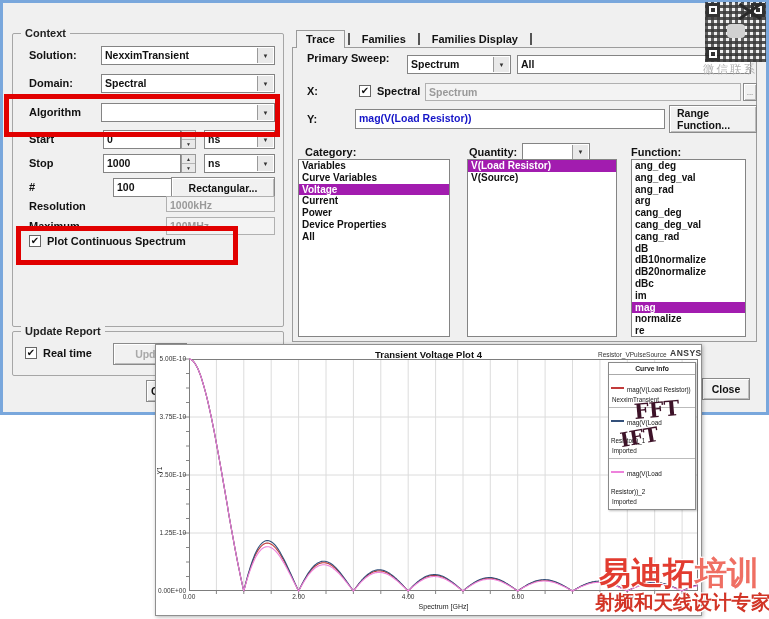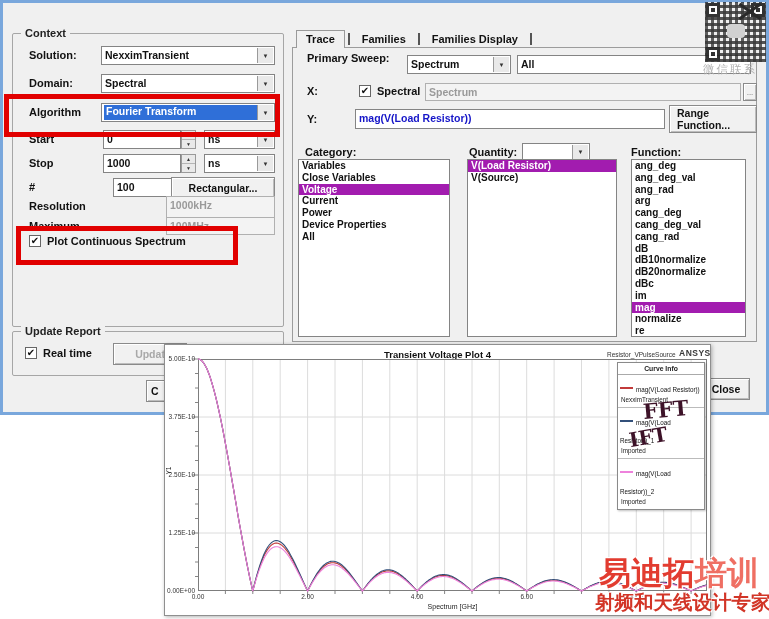--- a/index.html
+++ b/index.html
@@ -46,21 +46,21 @@
   .tab-sep{display:inline-block;width:0;height:12px;border-left:2px solid #555;margin:0 3px;vertical-align:middle;}
   #tab-panel{left:292px;top:47px;width:465px;height:295px;border:1px solid #9c9c9c;box-sizing:border-box;}
   
   .listbox{background:#fff;border:1px solid #848484;box-sizing:border-box;overflow:hidden;}
   .list-item{font-size:10px;font-weight:600;color:#111;line-height:11.8px;padding:0 3px;white-space:nowrap;}
   .list-item.selected{background:#a21caf;color:#fff;}
   
   .redbox{border:5px solid #e10000;z-index:4;}
   
   #chart-window{left:155px;top:344px;width:545px;height:270px;background:#fff;
-                border:1px solid #8f8f8f;box-shadow:1px 1px 4px rgba(0,0,0,.3);z-index:5;margin-left:9px;}
+                border:1px solid #8f8f8f;box-shadow:1px 1px 4px rgba(0,0,0,.3);z-index:5;}
   #chart-title{left:0;top:4px;width:100%;text-align:center;font-size:9.5px;font-weight:700;color:#111;}
   #design-name{left:442px;top:6px;font-size:6.5px;color:#333;}
   #ansys-brand{left:514px;top:3px;font-size:8.5px;font-weight:700;color:#3a3a3a;letter-spacing:.5px;}
   #plot-svg{position:absolute;left:33px;top:14px;overflow:visible;}
   .grid{stroke:#dcdcdc;stroke-width:1;}
   .frame{fill:none;stroke:#7d7d7d;stroke-width:1;}
   .tick{stroke:#666;stroke-width:0.8;}
   .ytick{position:absolute;left:0;width:30px;text-align:right;font-size:6.5px;color:#333;}
   .xtick{position:absolute;width:28px;text-align:center;top:248px;font-size:6.5px;color:#333;}
   #xaxis-label{left:33px;top:258px;width:509px;text-align:center;font-size:7px;color:#222;}
@@ -111,21 +111,20 @@
       </div>
 
       <span class="abs lbl" style="left:16px;top:43px">Domain:</span>
       <div class="abs combo" style="left:88px;top:40px;width:174px;height:19px">
         <span class="combo-text">Spectral</span>
         <span class="combo-arrow">▼</span>
       </div>
 
       <span class="abs lbl" style="left:16px;top:72px">Algorithm</span>
       <div class="abs combo" style="left:88px;top:69px;width:174px;height:19px">
-        <span class="combo-text sel">Fourier Transform</span>
         <span class="combo-arrow">▼</span>
       </div>
 
       <span class="abs lbl" style="left:16px;top:99px">Start</span>
       <div class="abs field" style="left:90px;top:96px;width:78px;height:19px">
         <span>0</span>
       </div>
       <div class="abs spin" style="left:168px;top:96px;width:15px;height:19px">
         <span>▲</span>
         <span>▼</span>
@@ -150,21 +149,21 @@
 
       <span class="abs lbl" style="left:16px;top:147px">#</span>
       <div class="abs field" style="left:100px;top:144px;width:60px;height:19px">
         <span>100</span>
       </div>
       <div class="abs btn" style="left:158px;top:143px;width:104px;height:21px">
         <span>Rectangular...</span>
       </div>
 
       <span class="abs lbl" style="left:16px;top:164px;top:166px">Resolution</span>
-      <div class="abs field disabled" style="left:153px;top:162px;width:109px;height:30px">
+      <div class="abs field disabled" style="left:153px;top:162px;width:109px;height:16px">
         <span>1000kHz</span>
       </div>
 
       <span class="abs lbl" style="left:16px;top:186px">Maximum</span>
       <div class="abs field disabled" style="left:153px;top:183px;width:109px;height:18px">
         <span>100MHz</span>
       </div>
 
       <span class="abs cb" style="left:16px;top:201px">
         <span>✔</span>
@@ -219,21 +218,21 @@
         <span>mag(V(Load Resistor))</span>
       </div>
       <div class="abs btn" style="left:376px;top:57px;width:88px;height:28px;flex-direction:column;align-items:flex-start;padding-left:7px;line-height:12px">
         <span>Range</span>
         <span>Function...</span>
       </div>
 
       <span class="abs lbl" style="left:12px;top:98px">Category:</span>
       <div id="category-list" class="abs listbox" style="left:5px;top:111px;width:152px;height:178px">
           <div class="list-item">Variables</div>
-          <div class="list-item">Close Variables</div>
+          <div class="list-item">Curve Variables</div>
           <div class="list-item selected">Voltage</div>
           <div class="list-item">Current</div>
           <div class="list-item">Power</div>
           <div class="list-item">Device Properties</div>
           <div class="list-item">All</div>
         </div>
 
       <span class="abs lbl" style="left:176px;top:98px">Quantity:</span>
       <div class="abs combo" style="left:229px;top:95px;width:68px;height:18px">
         <span class="combo-text"></span>

